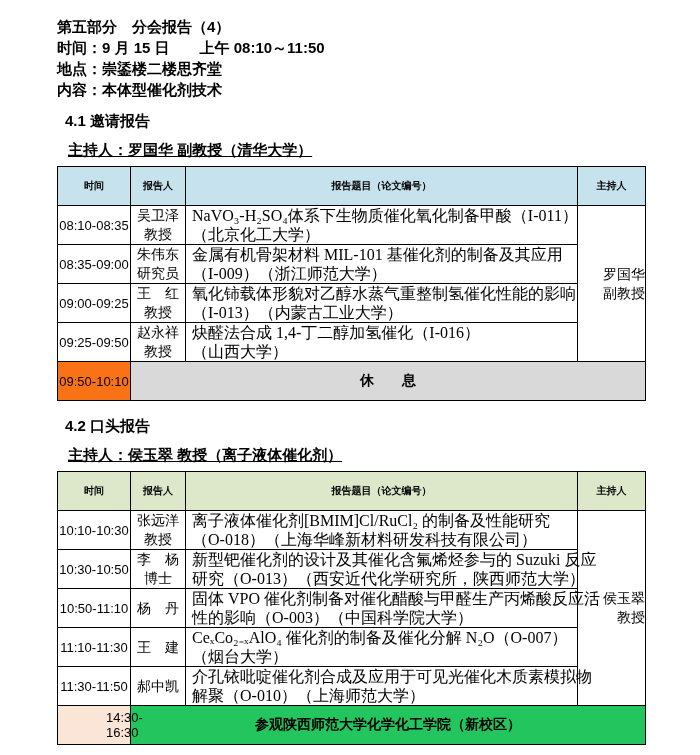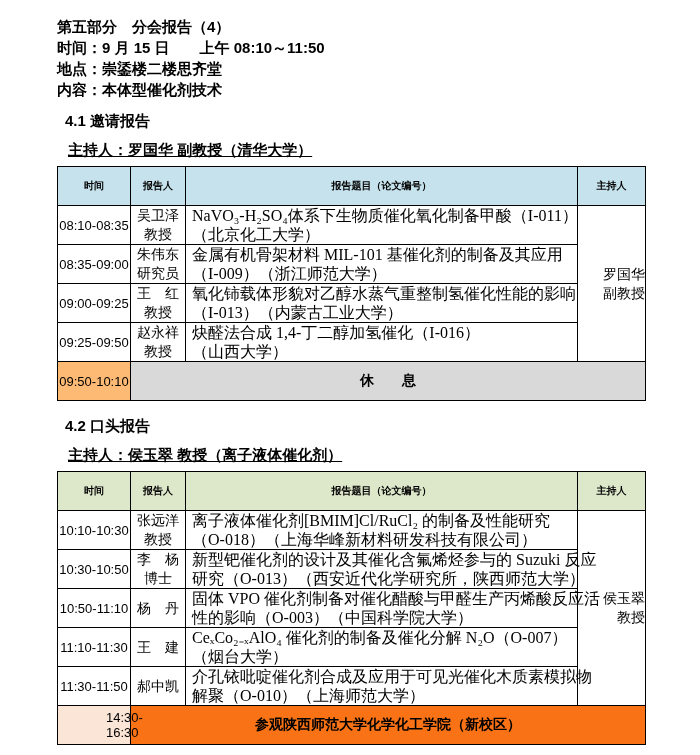--- a/index.html
+++ b/index.html
@@ -101,21 +101,21 @@
             <td class="presenter">
               <div>赵永祥</div>
               <div>教授</div>
             </td>
             <td class="title">
               <div class="title-line">炔醛法合成 1,4-丁二醇加氢催化（I-016）</div>
               <div class="title-line">（山西大学）</div>
             </td>
           </tr>
           <tr class="break-row">
-            <td class="time" style="background: #fdba74;">09:50-10:10</td>
+            <td class="time" style="background: #f97316;">09:50-10:10</td>
             <td class="span-cell" colspan="3" style="background: rgb(217, 217, 217);">休　　息</td>
           </tr>
         </tbody>
       </table>
   </div>
 
   <div class="section second">
     <h2>4.2 口头报告</h2>
     <p class="chair-line">主持人：侯玉翠 教授（离子液体催化剂）</p>
     <table>
@@ -185,19 +185,19 @@
             <td class="presenter">
               <div>郝中凯</div>
             </td>
             <td class="title">
               <div class="title-line">介孔铱吡啶催化剂合成及应用于可见光催化木质素模拟物</div>
               <div class="title-line">解聚（O-010）（上海师范大学）</div>
             </td>
           </tr>
           <tr class="visit-row">
             <td class="time" style="background: rgb(251, 229, 214); padding-left: 48px;">14:30-16:30</td>
-            <td class="span-cell" colspan="3" style="background: #f97316;">参观陕西师范大学化学化工学院（新校区）</td>
+            <td class="span-cell" colspan="3" style="background: #22c55e;">参观陕西师范大学化学化工学院（新校区）</td>
           </tr>
         </tbody>
       </table>
   </div>
 
 </div>
 
 </body></html>

